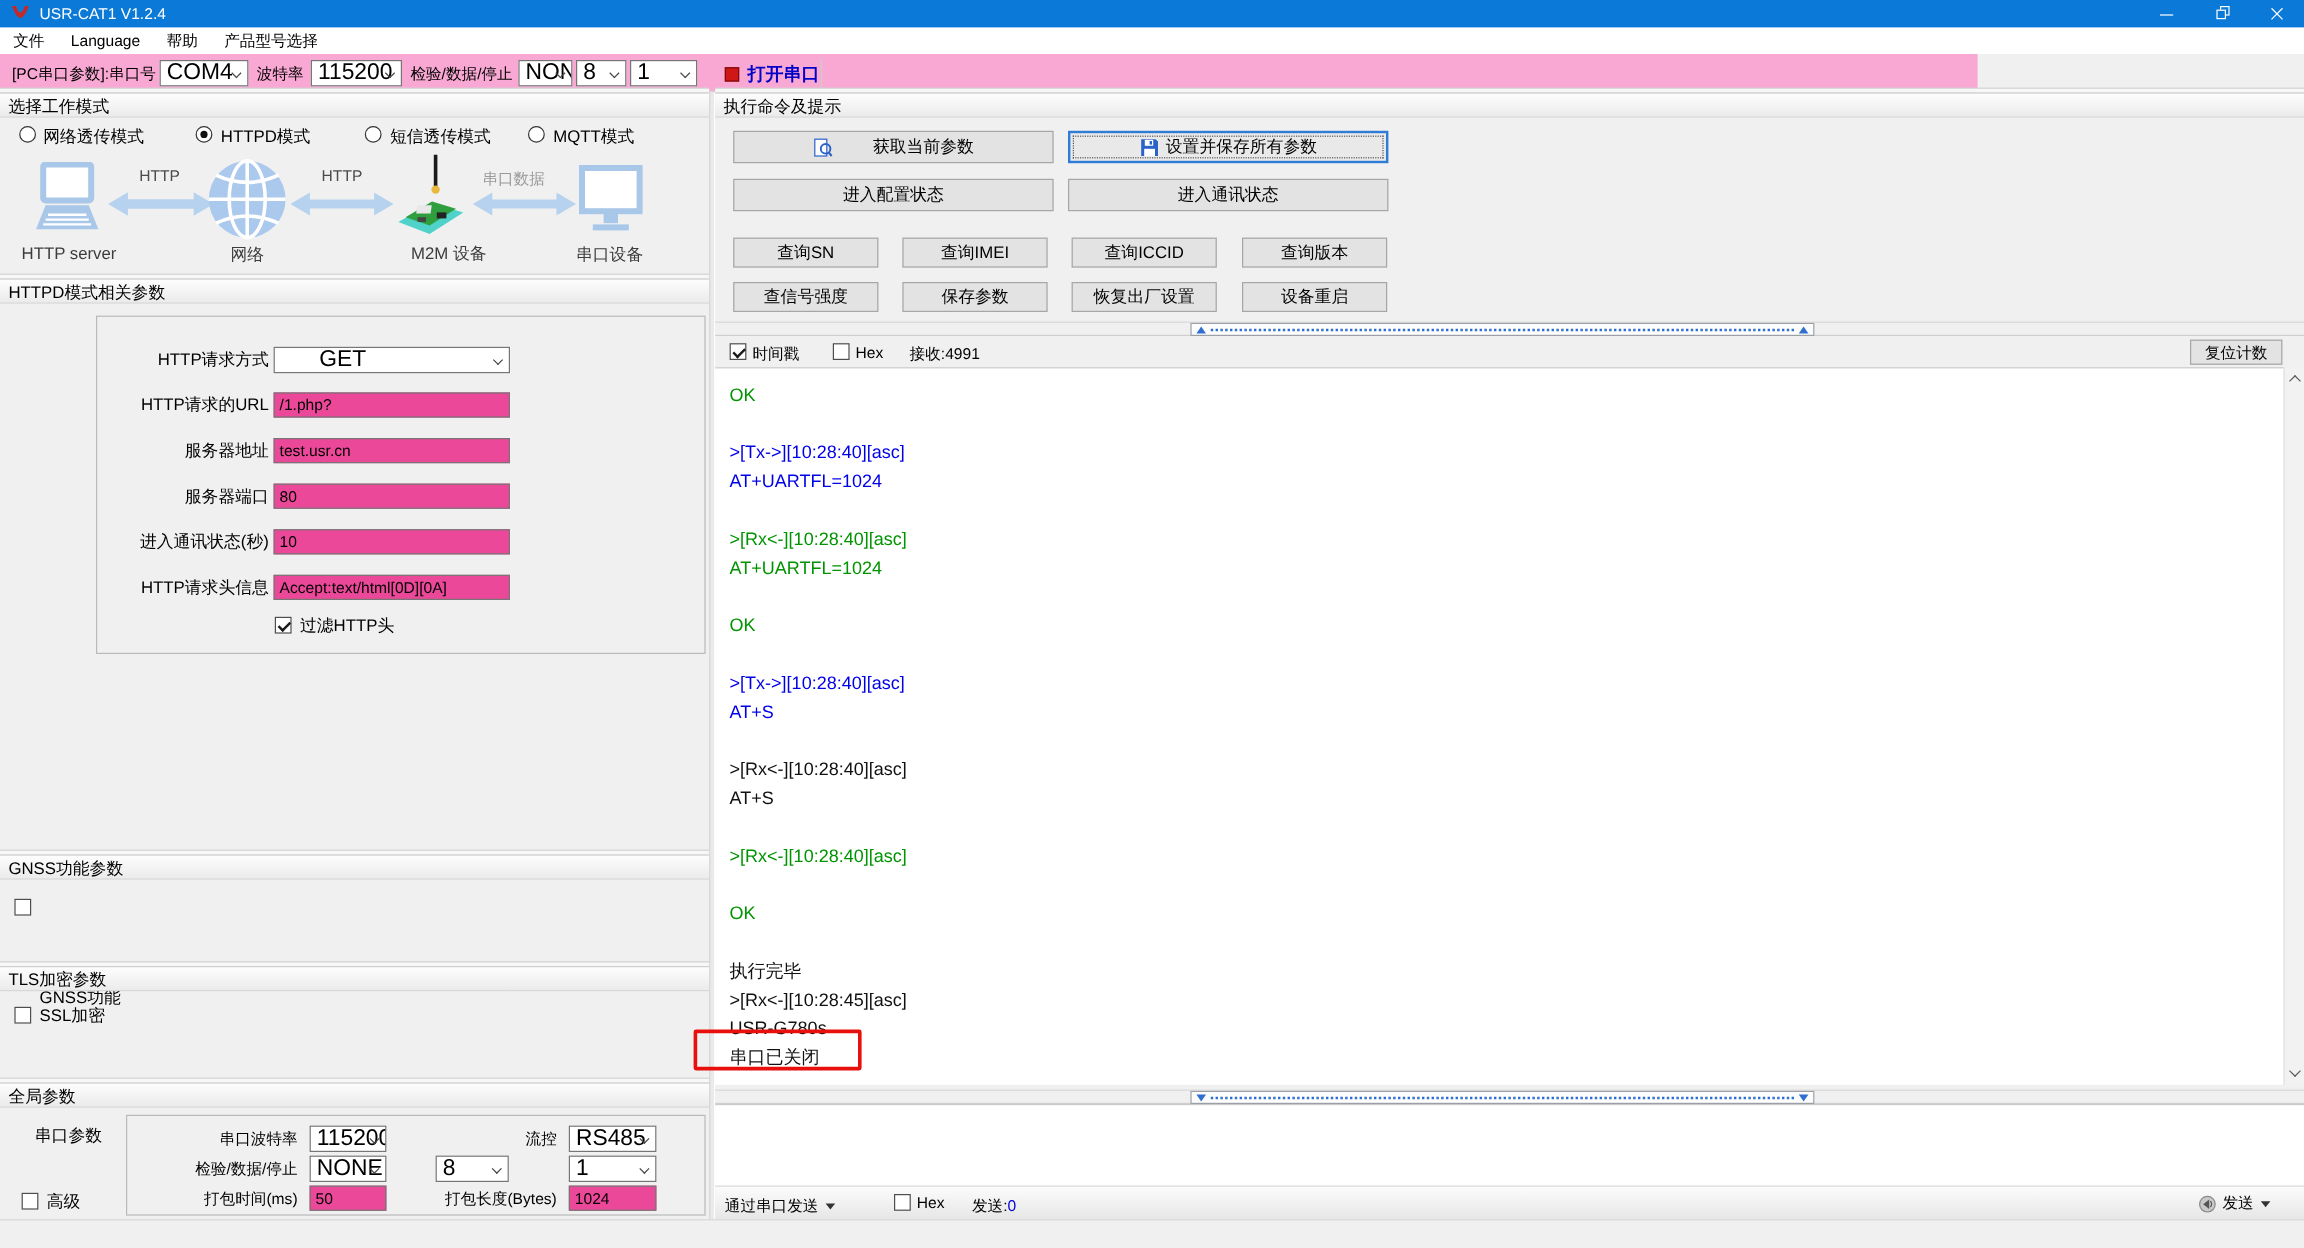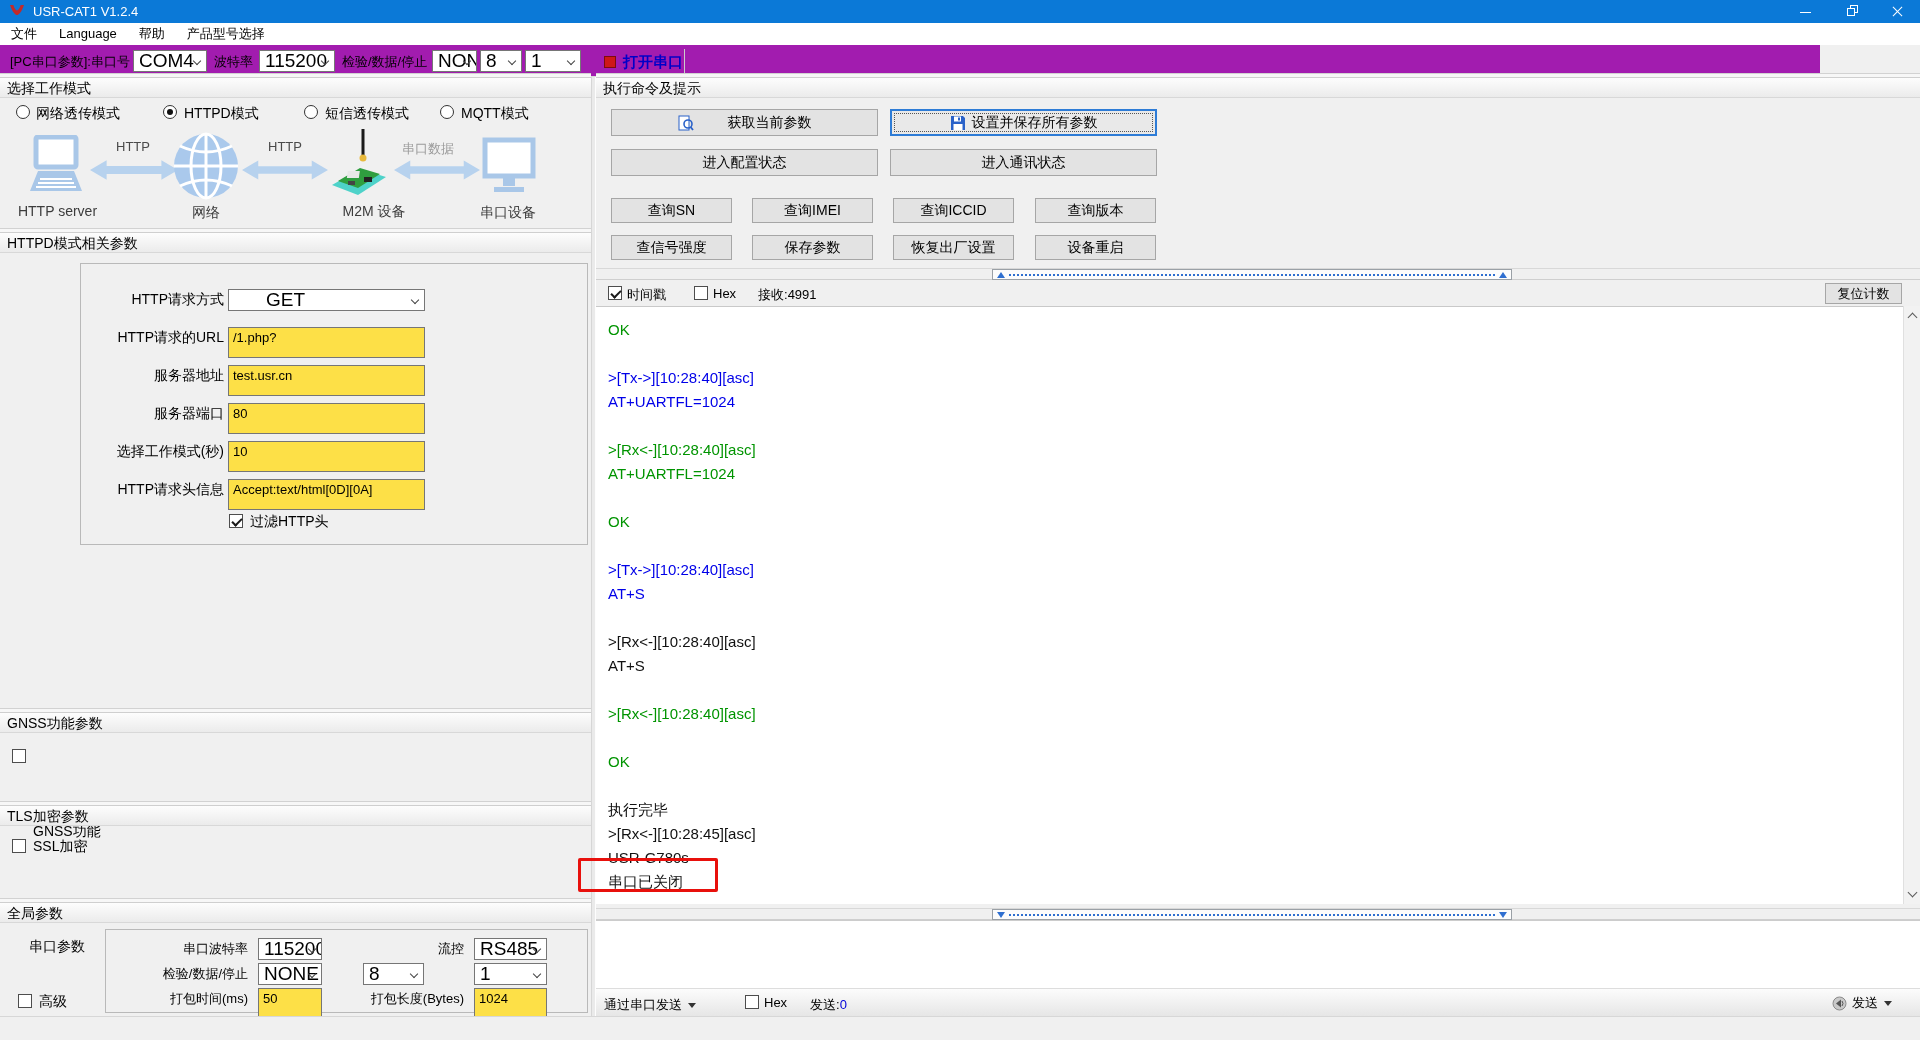--- a/index.html
+++ b/index.html
@@ -17,29 +17,29 @@
   .wbtn .ming { position:absolute; left:18px; top:12px; width:11px; height:1px; background:#fff; }
   .wbtn .restg { position:absolute; left:19px; top:8px; width:8px; height:8px; border:1px solid #fff; background:#0b79d7; }
   .wbtn .restg2 { position:absolute; left:22px; top:5px; width:8px; height:8px; border:1px solid #fff; }
   .wbtn .x1,.wbtn .x2 { position:absolute; left:17px; top:11px; width:13px; height:1px; background:#fff; }
   .wbtn .x1 { transform:rotate(45deg);} .wbtn .x2 { transform:rotate(-45deg);}
 
   
   .menubar { position:absolute; left:0; top:23px; width:1920px; height:22px; background:#fff;
     display:flex; align-items:center; font-size:13px; }
   .menubar .mi { padding:0 11px; height:22px; line-height:22px; }
-  .toolbar { position:absolute; left:0; top:45px; width:1820px; height:32px; background:#a21caf;
+  .toolbar { position:absolute; left:0; top:45px; width:1648px; height:32px; background:#f9a8d4;
     border-bottom:1px solid #d9d9d9; }
   .tlabel { position:absolute; top:8px; font-size:13px; }
 
   .sel { position:absolute; background:#fff; border:1px solid #767676; height:22px; line-height:20px;
     font-size:19px; padding:0 16px 0 5px; overflow:hidden; white-space:nowrap; }
   .sel::after { content:''; position:absolute; right:6px; top:7px; width:5px; height:5px;
     border-right:1px solid #444; border-bottom:1px solid #444; transform:rotate(45deg); }
-  .inp { position:absolute; background:#fde047; border:1px solid #767676; height:31px; line-height:19px;
+  .inp { position:absolute; background:#ec4899; border:1px solid #767676; height:21px; line-height:19px;
     font-size:13px; padding:0 4px; overflow:hidden; white-space:nowrap; }
 
   .openport { position:absolute; left:604px; top:51px; height:22px; display:flex; align-items:center; cursor:pointer; }
   .redsq { width:12px; height:12px; background:#cf1717; border:1px solid #7e0b0b; margin-right:7px; }
   .openport .optxt { color:#0000c8; font-weight:bold; font-size:15px; }
   .vsep { position:absolute; left:684px; top:49px; width:1px; height:25px; background:#cccccc; }
 
   
   .leftpanel { position:absolute; left:0; top:77px; width:591px; height:939px; background:#f0f0f0; }
   .vsplit { position:absolute; left:591px; top:77px; width:5px; height:939px; background:#eaeaea;
@@ -231,21 +231,21 @@
 
     <span class="frow-label" style="top:63px;">HTTP请求的URL</span>
     <div class="inp frow-field" style="top:63px;"><span>/1.php?</span></div>
 
     <span class="frow-label" style="top:101px;">服务器地址</span>
     <div class="inp frow-field" style="top:101px;"><span>test.usr.cn</span></div>
 
     <span class="frow-label" style="top:139px;">服务器端口</span>
     <div class="inp frow-field" style="top:139px;"><span>80</span></div>
 
-    <span class="frow-label" style="top:177px;">选择工作模式(秒)</span>
+    <span class="frow-label" style="top:177px;">进入通讯状态(秒)</span>
     <div class="inp frow-field" style="top:177px;"><span>10</span></div>
 
     <span class="frow-label" style="top:215px;">HTTP请求头信息</span>
     <div class="inp frow-field" style="top:215px;"><span>Accept:text/html[0D][0A]</span></div>
 
     <div class="cb on" style="left:148px; top:250px;"></div>
     <span class="cblabel" style="left:169px; top:249px;">过滤HTTP头</span>
   </div>
 
   <div class="sechdr" style="top:635px;">GNSS功能参数</div>

